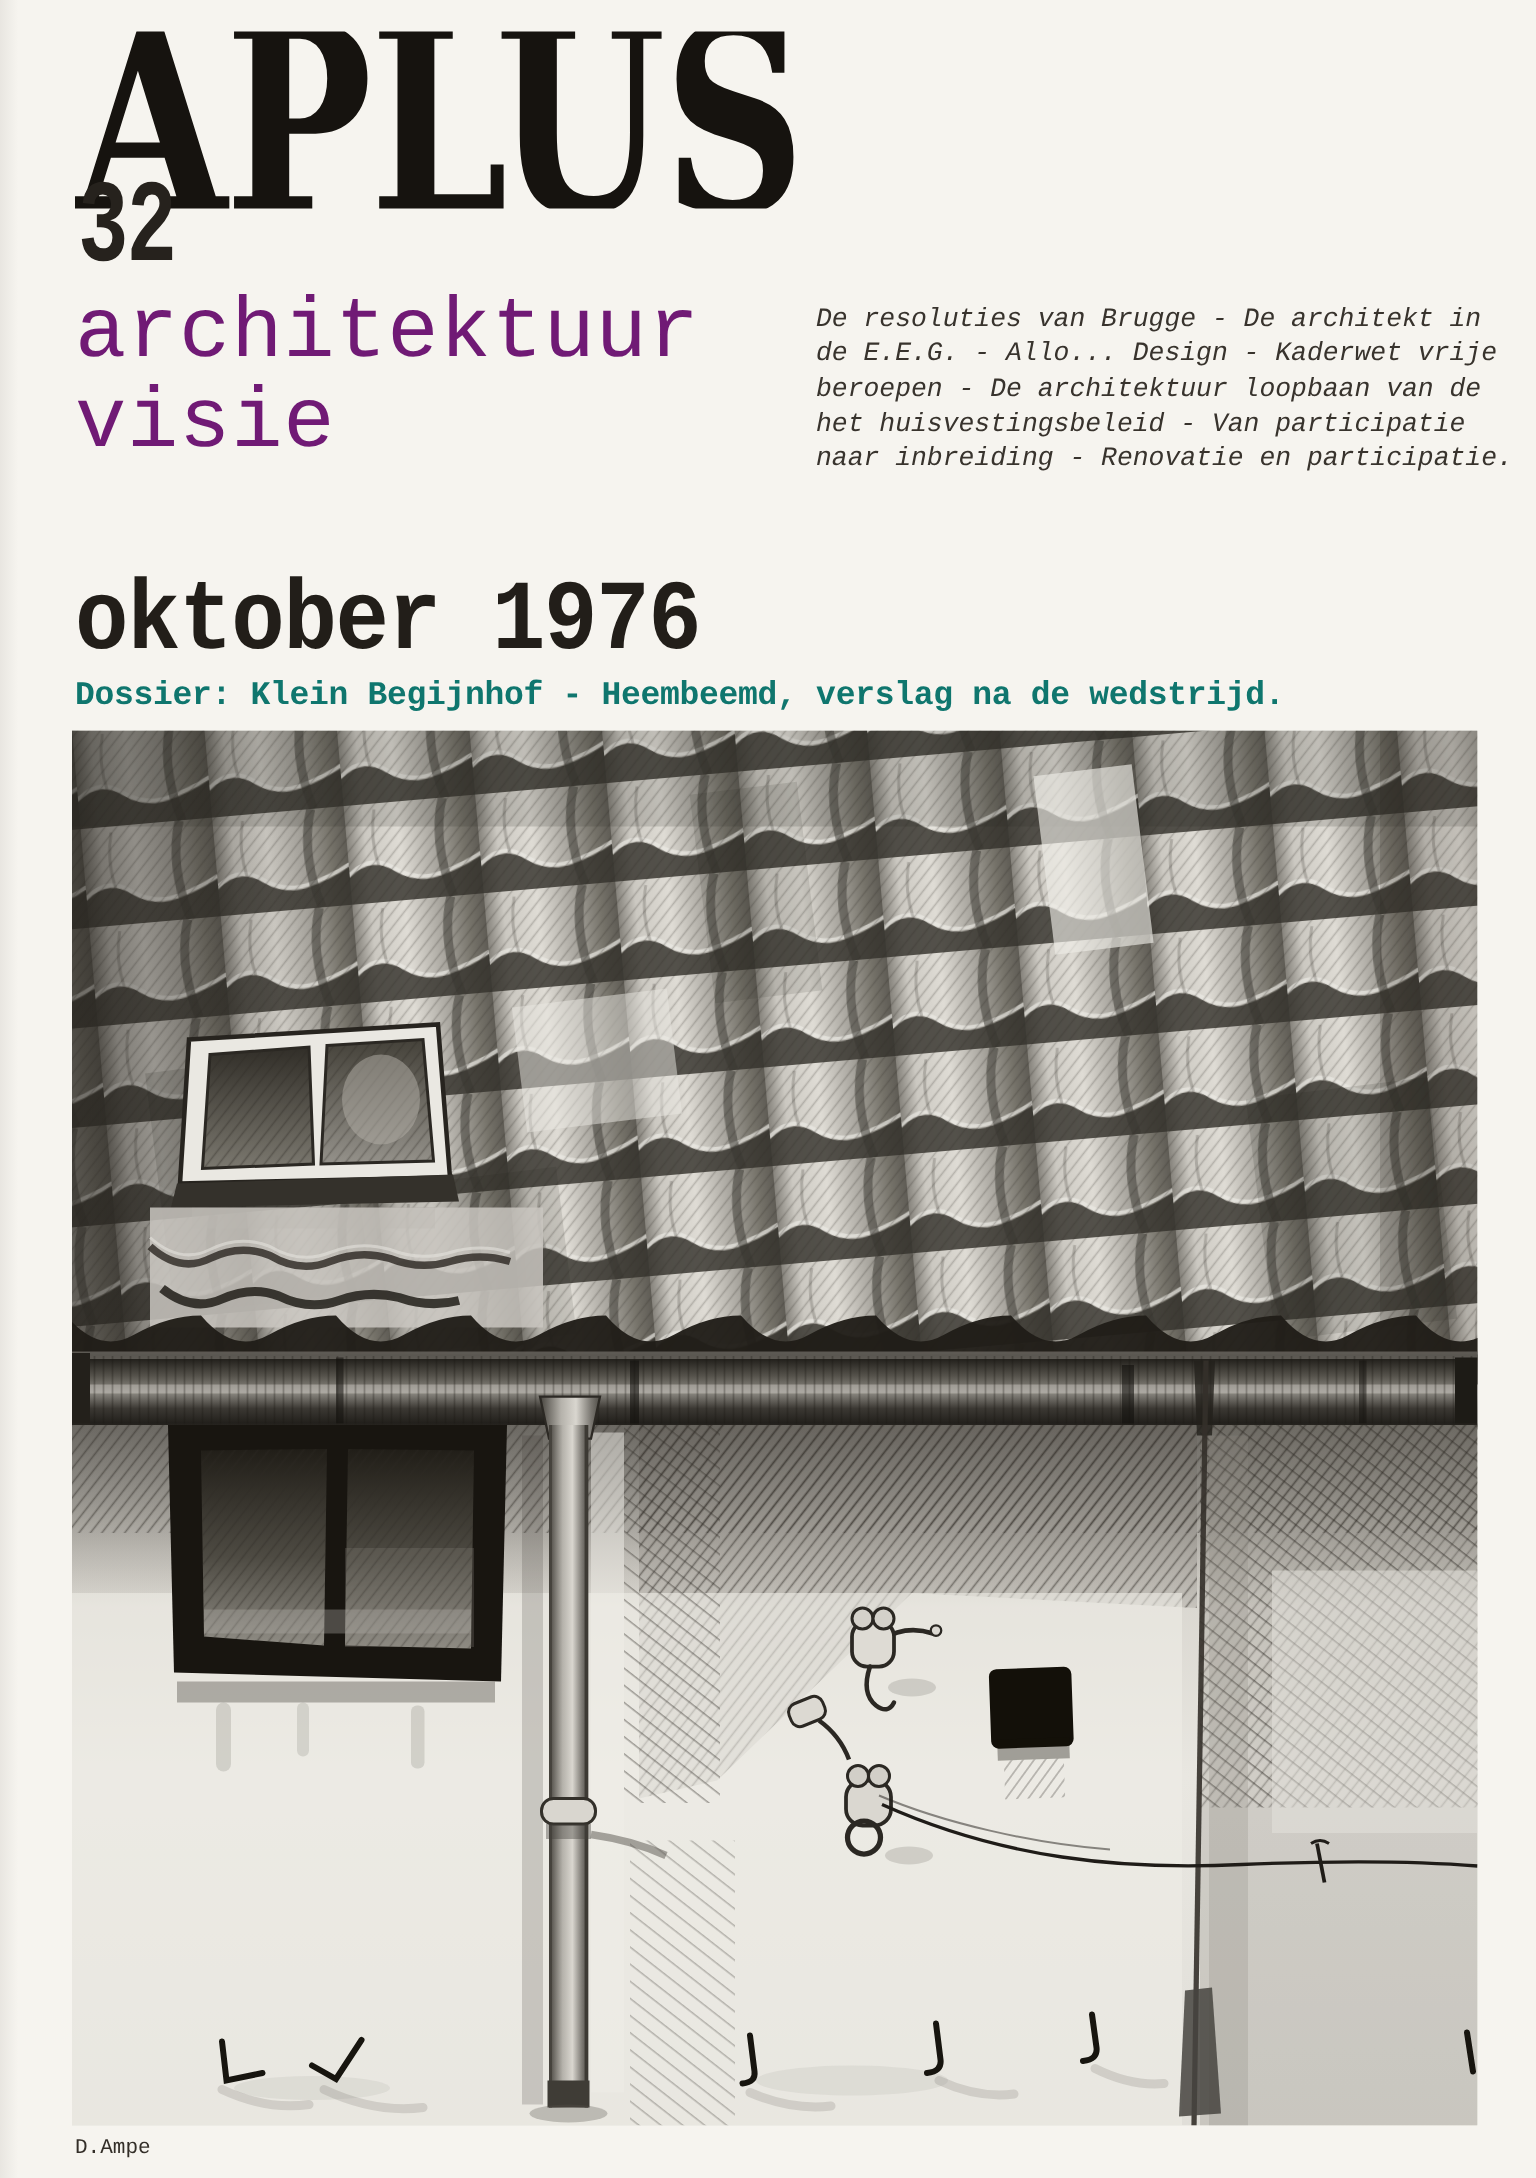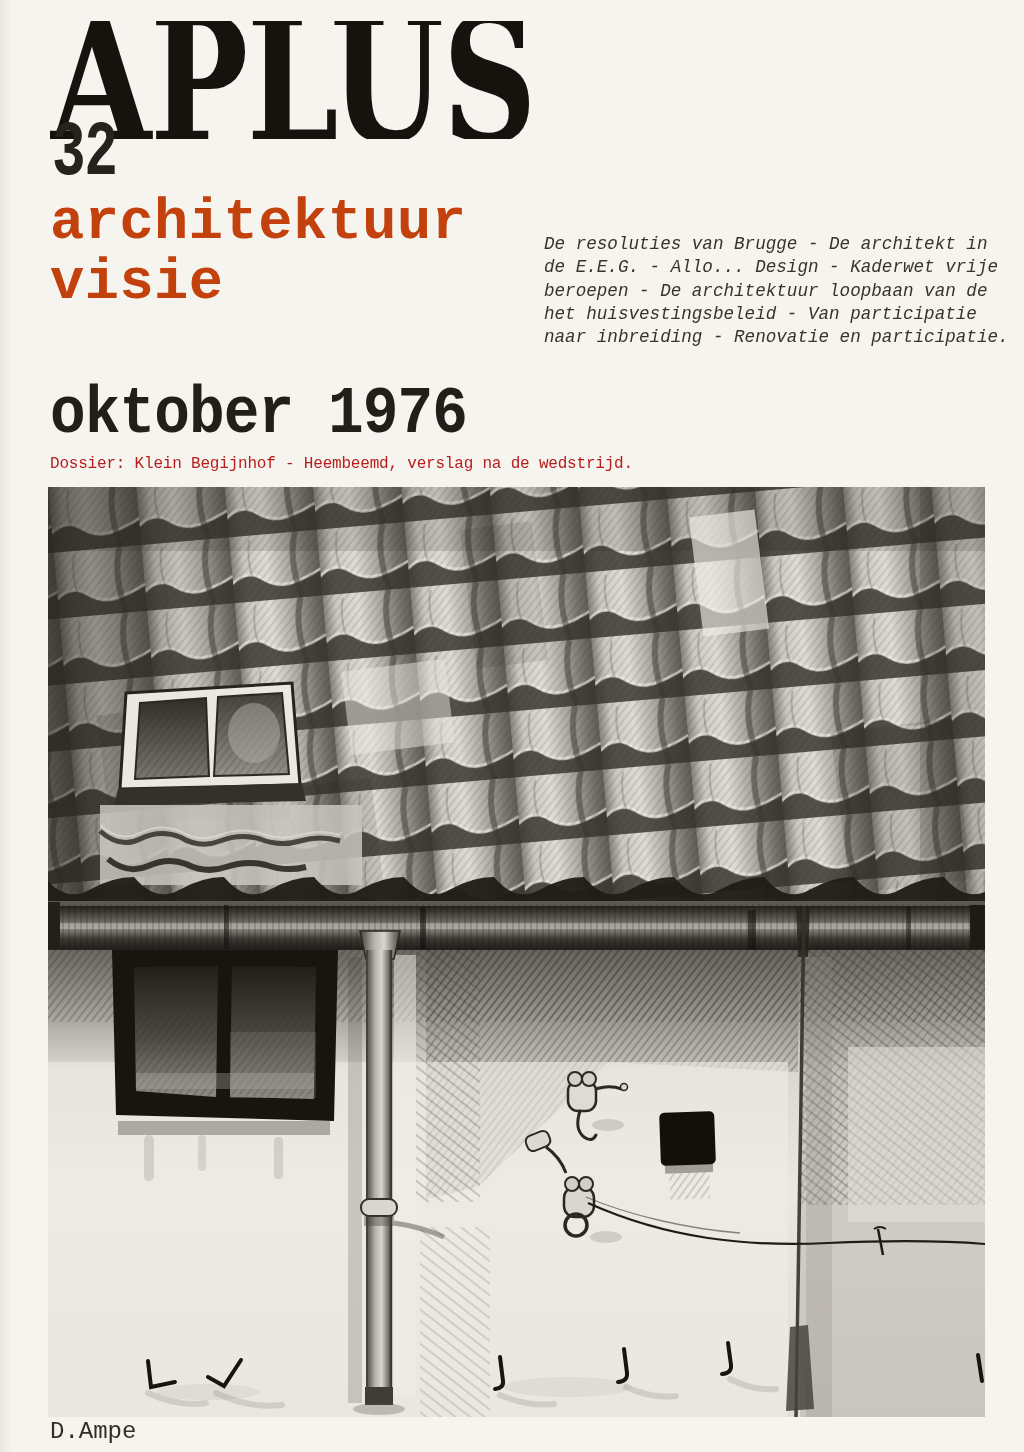--- a/index.html
+++ b/index.html
@@ -23,46 +23,45 @@
     font-size:172px;line-height:172px;margin-top:-26px;
     letter-spacing:-2px;color:#16130f;
     transform:scaleX(.76);transform-origin:0 0;white-space:nowrap;
   }
   .issue{
     left:52px;top:114px;font-weight:700;font-size:78px;line-height:78px;
     letter-spacing:-2px;color:#26221d;
     transform:scaleX(.72);transform-origin:0 0;
   }
   .subtitle{
-    left:50px;top:193px;font-weight:700;font-size:57px;line-height:60px;
-    color:#c2410c;letter-spacing:0.5px;
+    left:50px;top:193px;font-weight:400;font-size:57px;line-height:60px;
+    color:#701a75;letter-spacing:0.5px;
   }
   .subtitle div{white-space:nowrap;}
   .contents{
     left:544px;top:202px;width:470px;
     font-style:italic;font-weight:500;font-size:17.6px;line-height:23.3px;
     color:#38332d;
-    margin-top:31px;
   }
   .contents div{white-space:nowrap;}
   .date{
     left:50px;top:382px;font-weight:700;font-size:66px;line-height:66px;
     letter-spacing:-1px;color:#221e19;
     transform:scaleX(.9);transform-origin:0 0;white-space:nowrap;
   }
   .dossier{
-    left:50px;top:452px;font-weight:400;font-size:16px;line-height:24px;
-    color:#b91c1c;white-space:nowrap;letter-spacing:-0.2px;
+    left:50px;top:452px;font-weight:700;font-size:22px;line-height:24px;
+    color:#0f766e;white-space:nowrap;letter-spacing:-0.2px;
   }
   .figure{
     left:48px;top:487px;width:937px;height:930px;
   }
   .figure svg{display:block;width:100%;height:100%;}
   .credit{
-    left:50px;top:1421px;font-weight:500;font-size:24px;line-height:22px;
+    left:50px;top:1421px;font-weight:500;font-size:14px;line-height:22px;
     color:#332e28;
   }
 </style>
 </head>
 <body>
 
 <h1 class="abs masthead"><span class="word">APLUS</span></h1>
 
 <div class="abs issue">32</div>
 

